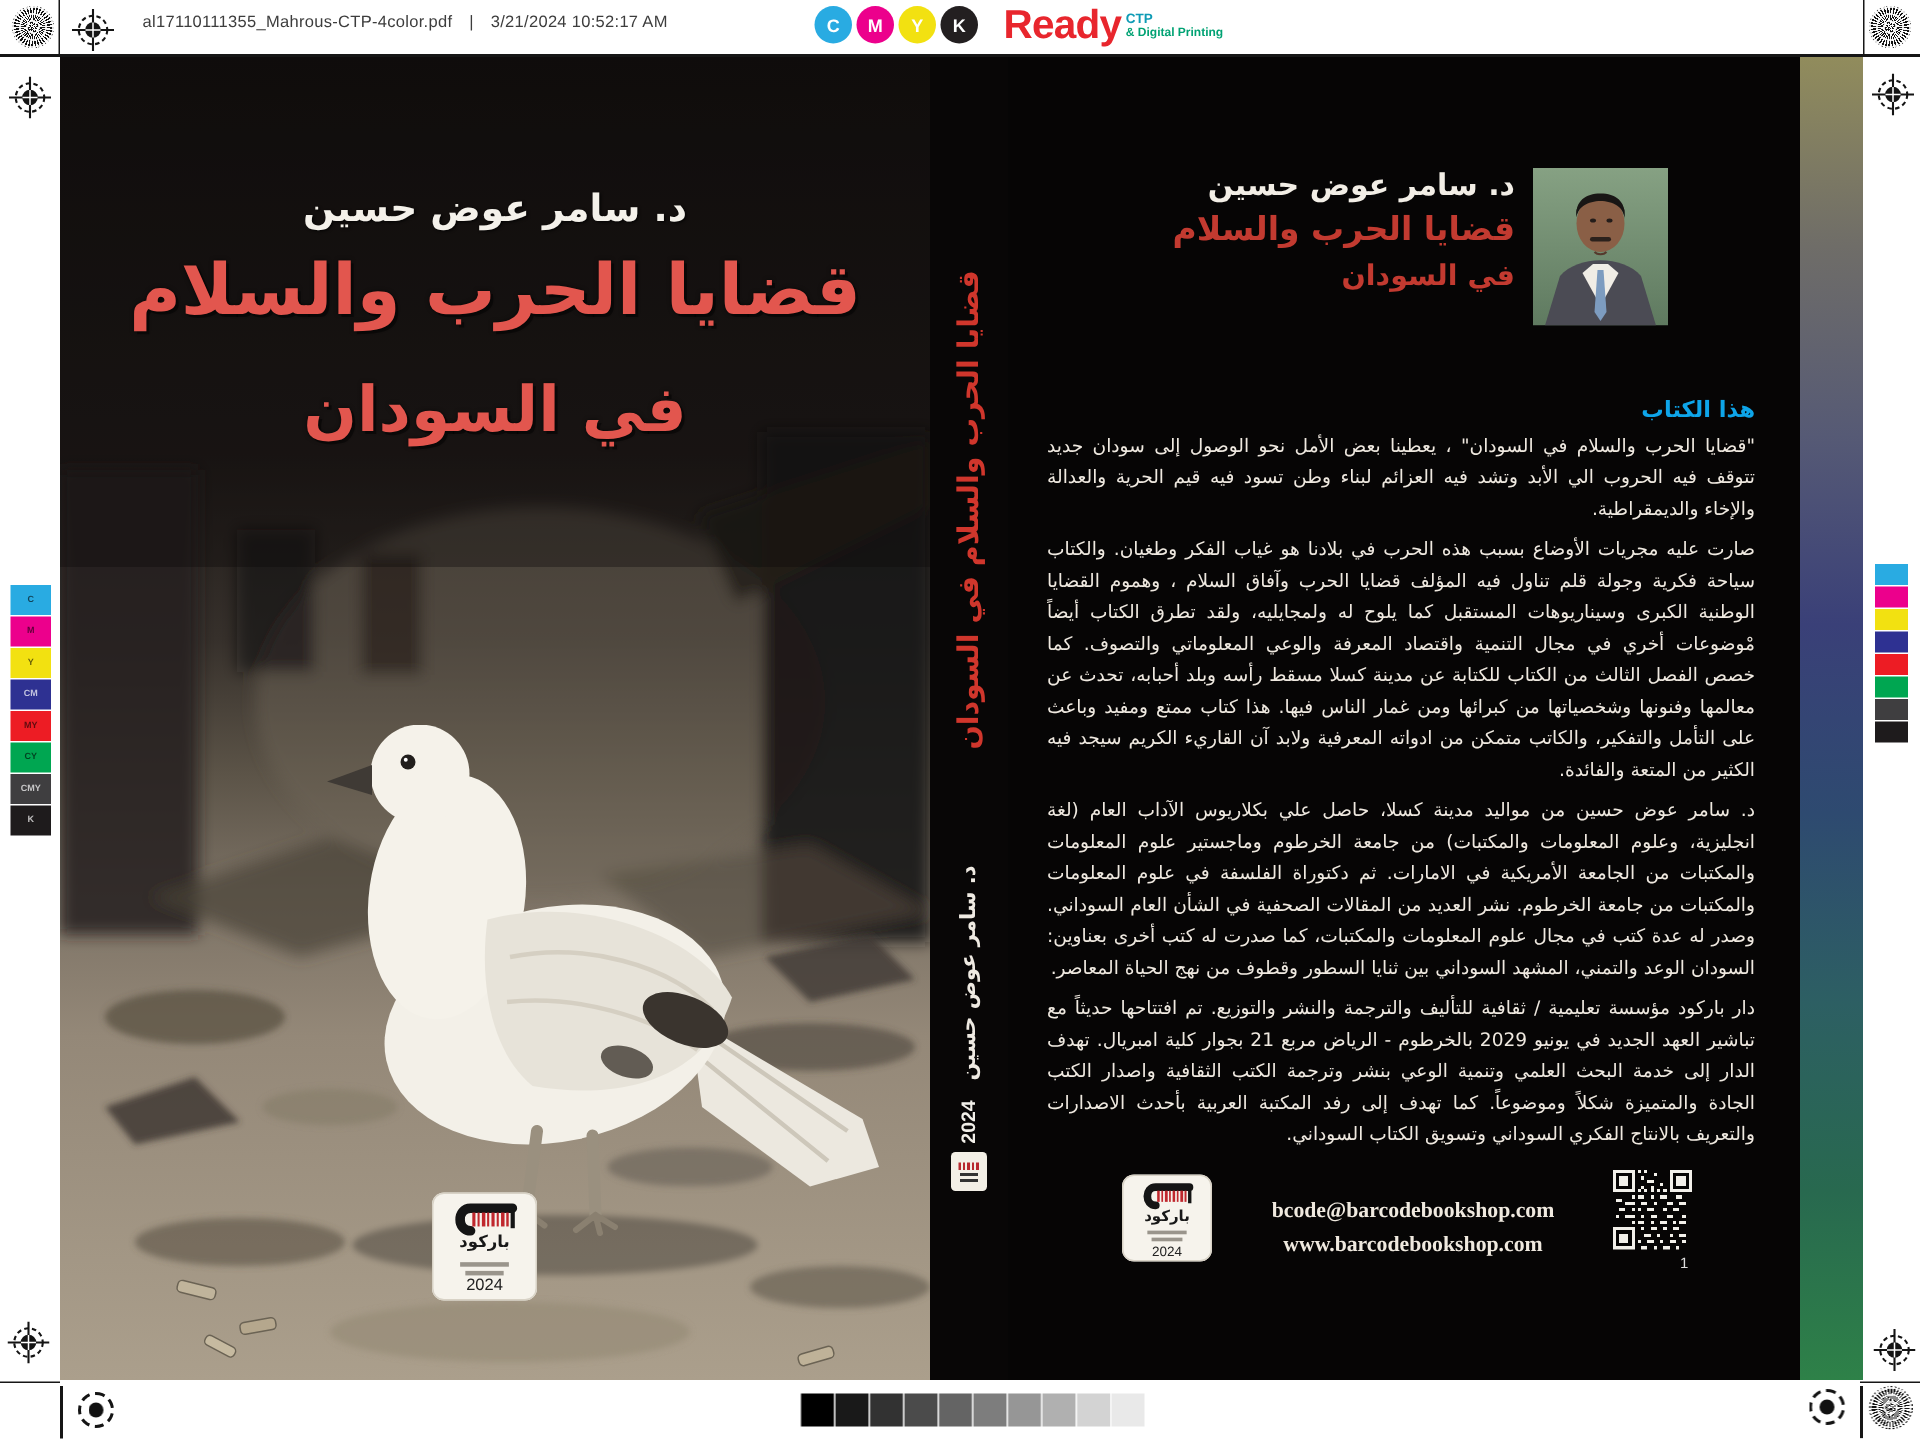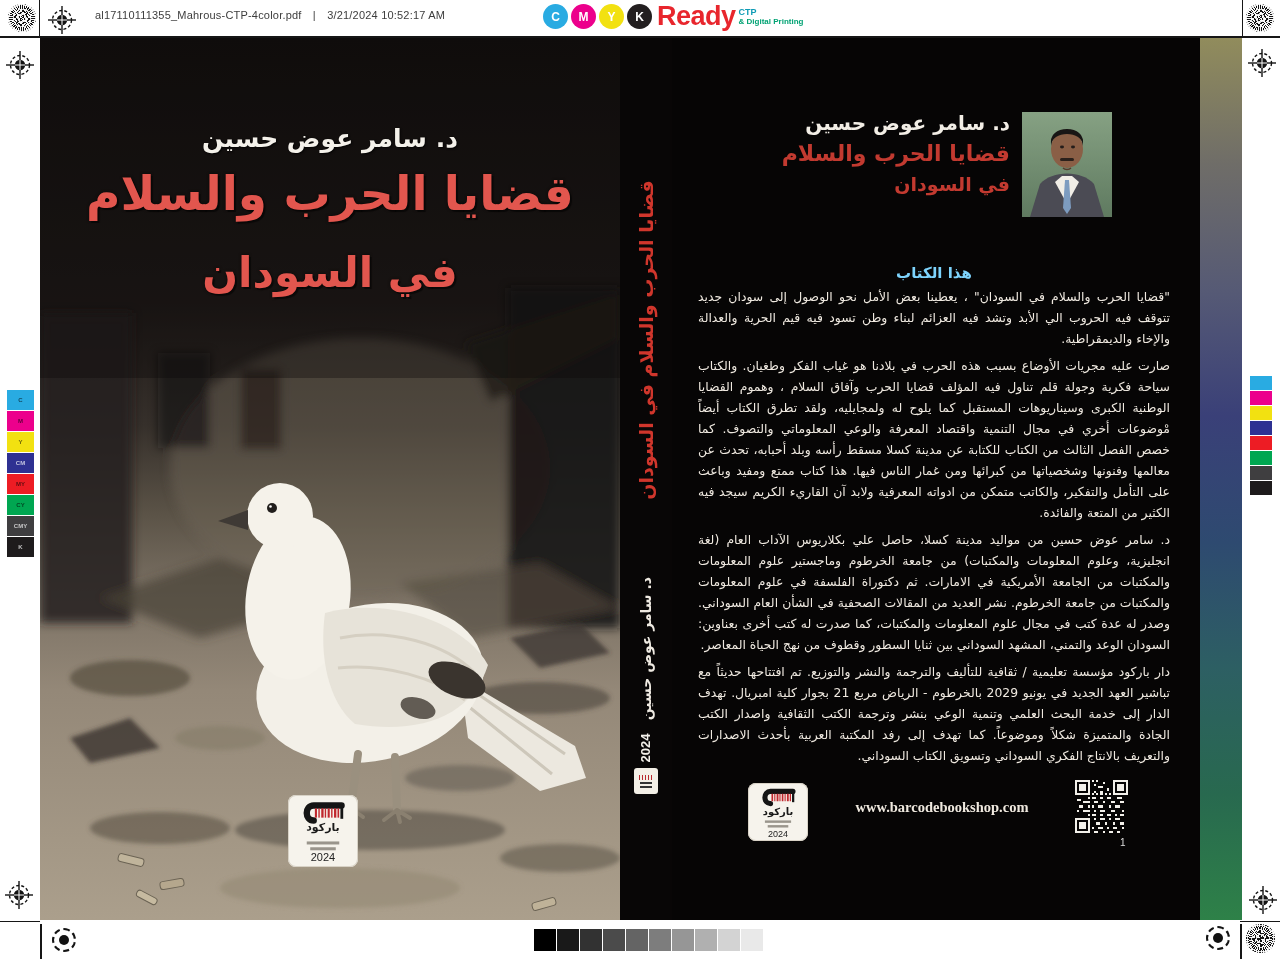--- a/index.html
+++ b/index.html
@@ -13,21 +13,21 @@
           border-bottom:2px solid #161616;}
   .vrule{position:absolute;background:#161616;}
   .filename-row{position:absolute;left:95px;top:9px;font-size:11px;color:#3d3d3d;
                 letter-spacing:.2px;white-space:nowrap;}
   .filename-row span{margin-right:8px;}
   .brand{position:absolute;left:543px;top:3px;display:flex;align-items:center;}
   .brand .dot{width:25px;height:25px;border-radius:50%;color:#fff;font-weight:bold;
               font-size:12px;display:flex;align-items:center;justify-content:center;
               margin-right:3px;}
   .brand .word{font-size:27px;font-weight:bold;color:#e8262d;line-height:27px;
-               margin-left:2px;letter-spacing:-.5px;}
+               margin-left:14px;letter-spacing:-.5px;}
   .brand .subs{display:flex;flex-direction:column;justify-content:center;margin-left:3px;}
   .brand .sub1{font-size:9px;font-weight:bold;color:#0e9bb5;line-height:10px;}
   .brand .sub2{font-size:8px;font-weight:bold;color:#00a273;line-height:10px;}
 
   
   .star{border-radius:50%;
     background:
       repeating-radial-gradient(circle at 50% 50%, rgba(255,255,255,0) 0 3.5px, rgba(255,255,255,.85) 3.5px 4.6px),
       repeating-conic-gradient(#141414 0deg 5deg,#fbfbfb 5deg 10deg);}
   .regdot{border:2px dashed #141414;border-radius:50%;box-sizing:border-box;position:absolute;}
@@ -73,21 +73,21 @@
      background:repeating-linear-gradient(90deg,#b8292f 0 1.5px,#f3efe6 1.5px 3px);}
   .spine-badge b{display:block;width:12px;height:2px;background:#333;}
 
   
   .bc-head{position:absolute;left:20px;top:70px;width:318px;text-align:right;direction:rtl;}
   .bc-head .n{color:#f2eee6;font-size:20px;font-weight:bold;line-height:30px;}
   .bc-head .t1{color:#c23a30;font-size:22px;font-weight:bold;line-height:32px;}
   .bc-head .t2{color:#c23a30;font-size:19px;font-weight:bold;line-height:28px;}
   .bc-photo{position:absolute;left:350px;top:74px;width:90px;height:105px;}
   .bc-text{position:absolute;left:26px;top:212px;width:472px;direction:rtl;}
-  .bc-text h3{margin:14px 0 4px;color:#7dd3fc;font-size:15px;font-weight:bold;text-align:center;}
+  .bc-text h3{margin:14px 0 4px;color:#0ea5e9;font-size:15px;font-weight:bold;}
   .bc-text p{margin:0 0 6px;color:#efe9e0;font-size:12.4px;line-height:21px;
              text-align:justify;}
   .bc-badge{position:absolute;left:76px;top:745px;width:60px;height:58px;}
   .bc-emails{position:absolute;left:150px;top:758px;width:240px;text-align:center;
              color:#efe9df;font-family:"Liberation Serif",serif;font-size:14.5px;
              font-weight:bold;line-height:23px;}
   .bc-qr{position:absolute;left:403px;top:742px;width:53px;height:53px;}
   .bc-page{position:absolute;left:448px;top:799px;color:#ddd;font-size:10px;}
 
   .badge-box{background:#f6f3ec;border-radius:8px;width:100%;height:100%;box-shadow:0 0 0 1px #d8d2c6 inset;}
@@ -353,20 +353,21 @@
             <rect x="16" y="40" width="28" height="2.6" fill="#9a958c"></rect>
             <rect x="19" y="45" width="22" height="2.6" fill="#9a958c"></rect>
           </svg>
           <div class="arabic" style="position:absolute;left:0;top:23px;width:100%;text-align:center;
                font-weight:bold;font-size:10px;color:#181818;">باركود</div>
           <div style="position:absolute;left:0;top:46px;width:100%;text-align:center;font-size:9px;color:#222;">2024</div>
         </div>
       </div>
 
       <div class="bc-emails">
+        <div>bcode@barcodebookshop.com</div>
         <div>www.barcodebookshop.com</div>
       </div>
 
       <svg class="bc-qr" viewBox="0 0 25 25" shape-rendering="crispEdges">
         <g fill="#f2f0ea">
           <rect x="0" y="0" width="7" height="7"></rect>
             <rect x="18" y="0" width="7" height="7"></rect>
             <rect x="0" y="18" width="7" height="7"></rect>
         </g>
         <g fill="#060505">

